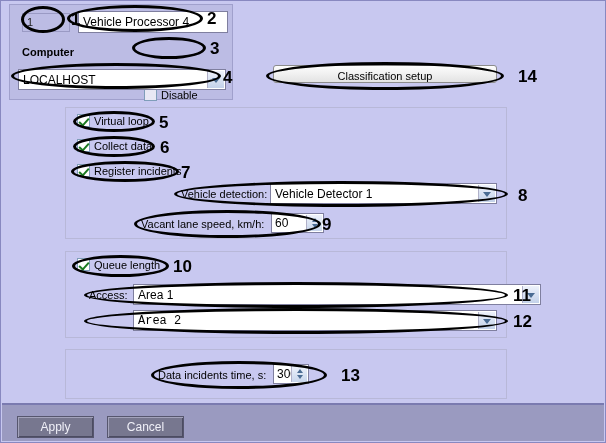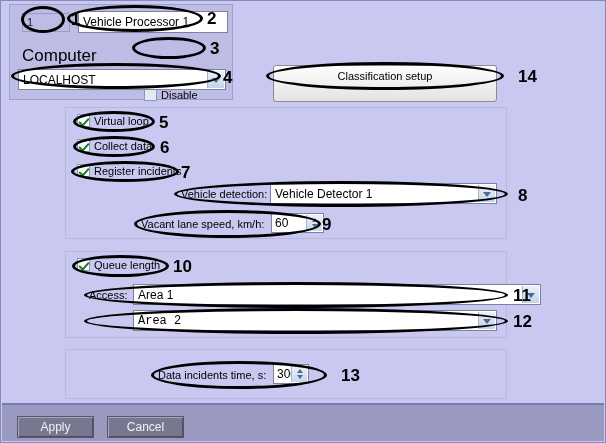--- a/index.html
+++ b/index.html
@@ -54,22 +54,23 @@
     border: 1px solid #7f7f9f;
     box-sizing: border-box;
     font-size: 12px;
     line-height: 20px;
     padding-left: 4px;
     color: #000;
   }
   .computer-label {
     position: absolute;
     left: 12px; top: 41px;
-    font-size: 17px;
-    color: #000;
+    font-size: 11px;
+    color: #000;
+    font-weight: bold;
   }
   .disable-wrap {
     position: absolute;
     left: 134px; top: 39px;
     display: flex;
     align-items: center;
     gap: 4px;
     margin-top: 44px;
   }
   .cb {
@@ -125,21 +126,21 @@
     margin-left: -4px; margin-top: -2px;
     border-left: 4px solid transparent;
     border-right: 4px solid transparent;
     border-top: 5px solid #4a6c93;
   }
 
   
   .classif-btn {
     position: absolute;
     left: 272px; top: 64px;
-    width: 224px; height: 37px;
+    width: 224px; height: 18px;
     background: linear-gradient(#fdfdfd, #e3e3e3);
     border: 1px solid #8c8c8c;
     border-radius: 3px;
     box-sizing: border-box;
     font-size: 11px;
     text-align: center;
     line-height: 20px;
     color: #000;
     cursor: default;
   }
@@ -261,21 +262,21 @@
     line-height: 1;
   }
 </style>
 </head>
 <body>
 
 <div class="app">
 
   <div class="top-panel">
     <div class="id-field">1</div>
-    <div class="name-field">Vehicle Processor 1</div>
+    <div class="name-field">Vehicle Processor 4</div>
     <div class="computer-label">Computer</div>
 
     <div class="disable-wrap">
       <span class="cb empty"></span>
       <span class="cb-label">Disable</span>
     </div>
 
     <div class="host-combo">
       <span class="combo-text">LOCALHOST</span>
       <span class="combo-arrow"></span>

